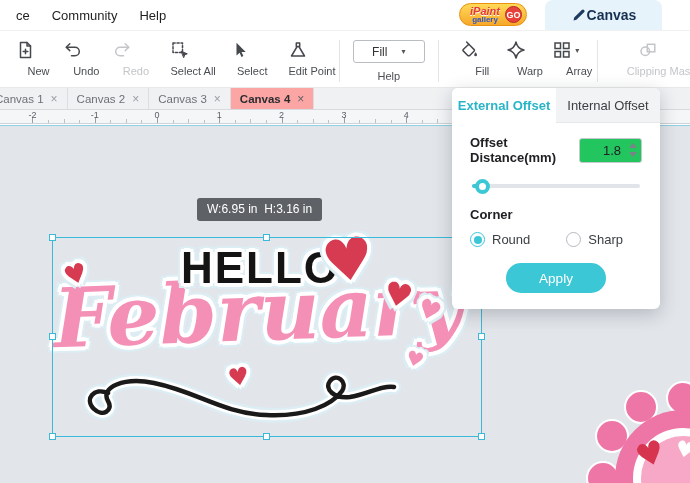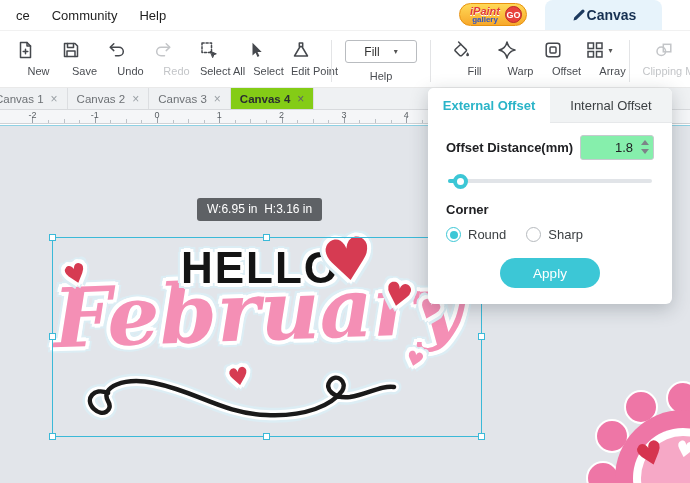--- a/index.html
+++ b/index.html
@@ -50,21 +50,21 @@
   .view-caret{ font-size:8px; color:#555; }
   .view-label{ font-size:11px; color:#4a4d52; margin-top:7px; }
   .array-caret{ font-size:8px; color:#555; margin-left:1px; }
 
   
   .tabbar{ position:absolute; top:88px; left:0; right:0; height:22px; background:#eff1f3;
     border-bottom:1px solid #d8dadd; overflow:hidden; }
   .tabs-strip{ display:flex; margin-left:-14px; height:100%; }
   .canvas-tab{ display:flex; align-items:center; gap:7px; padding:0 9px; font-size:11.5px;
     color:#6d7175; border-right:1px solid #dcdee1; }
-  .canvas-tab.active{ background:#84cc16; color:#2a2d30; font-weight:bold; }
+  .canvas-tab.active{ background:#fca5a5; color:#2a2d30; font-weight:bold; }
   .tab-close{ font-size:12px; color:#9aa0a5; font-weight:normal; }
   .canvas-tab.active .tab-close{ color:#5f6368; }
 
   
   .ruler{ position:absolute; top:110px; left:0; right:0; height:14px; background:#f5f6f8;
     border-bottom:1px solid #cfd2d6; overflow:hidden; }
   .tick{ position:absolute; bottom:0; width:1px; background:#9aa0a6; }
   .tick.major{ height:6px; }
   .tick.minor{ height:3px; background:#bdc2c7; }
   .tick-label{ position:absolute; top:0; transform:translateX(-50%); font-size:9px; color:#5b6065; }
@@ -96,48 +96,48 @@
   .h-e{ right:-4px; top:50%; margin-top:-4px; } .h-sw{ left:-4px; bottom:-4px; }
   .h-s{ left:50%; margin-left:-4px; bottom:-4px; } .h-se{ right:-4px; bottom:-4px; }
 
   .size-tooltip{ position:absolute; left:197px; top:73px; height:23px; line-height:23px;
     padding:0 10px; background:rgba(80,82,86,.9); color:#fff; font-size:12px;
     border-radius:3px; white-space:pre; z-index:5; }
 
   .corner-decor{ position:absolute; right:-48px; bottom:-50px; }
 
   
-  .offset-panel{ position:absolute; top:88px; left:428px; width:244px; background:#fff;
+  .offset-panel{ position:absolute; top:88px; left:452px; width:208px; background:#fff;
     border-radius:6px; box-shadow:0 5px 18px rgba(40,50,60,.25); z-index:10; overflow:hidden; }
   .panel-tabs{ display:flex; height:35px; }
   .panel-tab{ flex:1; display:flex; align-items:center; justify-content:center; font-size:13px;
     color:#3c4043; background:#f1f3f4; border-bottom:1px solid #e6e8ea; }
   .panel-tab.active{ background:#fff; color:#2ab4c8; font-weight:bold; border-bottom:none; }
   .panel-body{ padding:12px 18px 14px; }
   .distance-row{ display:flex; align-items:center; justify-content:space-between; }
   .distance-label{ font-size:13px; font-weight:bold; color:#202124; }
   .spinner{ position:relative; width:74px; height:25px; border:1px solid #c6cace;
-    border-radius:3px; background:#86efac; }
+    border-radius:3px; background:#22c55e; }
   .spinner input{ width:100%; height:100%; border:none; outline:none; text-align:right;
     padding-right:20px; font-size:13px; color:#202124; background:transparent;
     font-family:"Liberation Sans", sans-serif; }
   .spin-arrows{ position:absolute; right:4px; top:4px; display:flex; flex-direction:column; gap:4px; }
   .arrow-up{ width:0; height:0; border-left:4px solid transparent; border-right:4px solid transparent;
     border-bottom:5px solid #7d8288; }
   .arrow-down{ width:0; height:0; border-left:4px solid transparent; border-right:4px solid transparent;
     border-top:5px solid #7d8288; }
   .slider{ position:relative; height:14px; margin:14px 2px 2px; }
   .slider-track{ position:absolute; top:5px; left:0; right:0; height:4px; border-radius:2px;
     background:#e1e4e8; }
   .slider-fill{ position:absolute; top:5px; left:0; width:6%; height:4px; border-radius:2px;
     background:var(--accent); }
   .slider-handle{ position:absolute; left:6%; top:0; width:15px; height:15px; margin-left:-7px;
     border-radius:50%; background:#fff; border:4.5px solid var(--accent); }
   .corner-label{ font-size:13px; font-weight:bold; color:#202124; margin-top:14px; }
-  .radio-row{ display:flex; align-items:center; gap:20px; margin-top:10px; }
+  .radio-row{ display:flex; align-items:center; gap:36px; margin-top:10px; }
   .radio{ display:flex; align-items:center; gap:7px; font-size:13px; color:#3c4043; }
   .radio-circle{ width:15px; height:15px; border-radius:50%; border:1.5px solid #b6babe;
     position:relative; background:#fff; flex:none; }
   .radio.selected .radio-circle{ border-color:var(--accent); }
   .radio.selected .radio-circle::after{ content:""; position:absolute; inset:2.5px;
     border-radius:50%; background:var(--accent); }
   .apply-btn{ display:block; margin:16px auto 2px; width:100px; height:30px; border:none;
     border-radius:15px; background:var(--accent); color:#fff; font-size:13.5px;
     font-family:"Liberation Sans", sans-serif; cursor:pointer; }
 
@@ -177,30 +177,20 @@
       <span class="ticon">
         <svg class="ticon-svg" width="20" height="20" viewBox="0 0 20 20" fill="none" stroke="currentColor" stroke-width="1.5" stroke-linecap="round" stroke-linejoin="round">
             <path d="M5.5 2.5 H12 L15.5 6 V17.5 H5.5 Z"></path>
             <path d="M12 2.5 V6 H15.5"></path>
             <path d="M8.2 11.5 H12.8 M10.5 9.2 V13.8"></path>
           </svg>
       </span>
       <span class="tlabel">New</span>
     </div>
 
-    <div class="tool">
-      <span class="ticon">
-        <svg class="ticon-svg" width="20" height="20" viewBox="0 0 20 20" fill="none" stroke="currentColor" stroke-width="1.5" stroke-linecap="round" stroke-linejoin="round">
-            <path d="M3.5 3.5 H14 L16.5 6 V16.5 H3.5 Z"></path>
-            <path d="M6.5 3.5 V7.5 H12.5 V3.5"></path>
-            <path d="M6 16.5 V11 H14 V16.5"></path>
-          </svg>
-      </span>
-      <span class="tlabel">Save</span>
-    </div>
 
     <div class="tool">
       <span class="ticon">
         <svg class="ticon-svg" width="20" height="20" viewBox="0 0 20 20" fill="none" stroke="currentColor" stroke-width="1.5" stroke-linecap="round" stroke-linejoin="round">
             <path d="M6.8 3.8 L3.2 7.2 L6.8 10.6"></path>
             <path d="M3.6 7.2 H12 a4.3 4.3 0 0 1 0 8.6 H8.5"></path>
           </svg>
       </span>
       <span class="tlabel">Undo</span>
     </div>
@@ -269,29 +259,20 @@
 
     <div class="tool">
       <span class="ticon">
         <svg class="ticon-svg" width="20" height="20" viewBox="0 0 20 20" fill="none" stroke="currentColor" stroke-width="1.5" stroke-linejoin="round">
             <path d="M10 2 C11 6.8 13.2 9 18 10 C13.2 11 11 13.2 10 18 C9 13.2 6.8 11 2 10 C6.8 9 9 6.8 10 2 Z"></path>
           </svg>
       </span>
       <span class="tlabel">Warp</span>
     </div>
 
-    <div class="tool">
-      <span class="ticon">
-        <svg class="ticon-svg" width="20" height="20" viewBox="0 0 20 20" fill="none" stroke="currentColor" stroke-width="1.5">
-            <rect x="3.2" y="3.2" width="13.6" height="13.6" rx="2.5"></rect>
-            <rect x="7" y="7" width="6" height="6" rx="1"></rect>
-          </svg>
-      </span>
-      <span class="tlabel">Offset</span>
-    </div>
 
     <div class="tool">
       <span class="ticon">
         <svg class="ticon-svg" width="20" height="20" viewBox="0 0 20 20" fill="none" stroke="currentColor" stroke-width="1.5">
             <rect x="3" y="3" width="5.5" height="5.5"></rect>
             <rect x="11.5" y="3" width="5.5" height="5.5"></rect>
             <rect x="3" y="11.5" width="5.5" height="5.5"></rect>
             <rect x="11.5" y="11.5" width="5.5" height="5.5"></rect>
           </svg>
         <span class="array-caret">▾</span>

